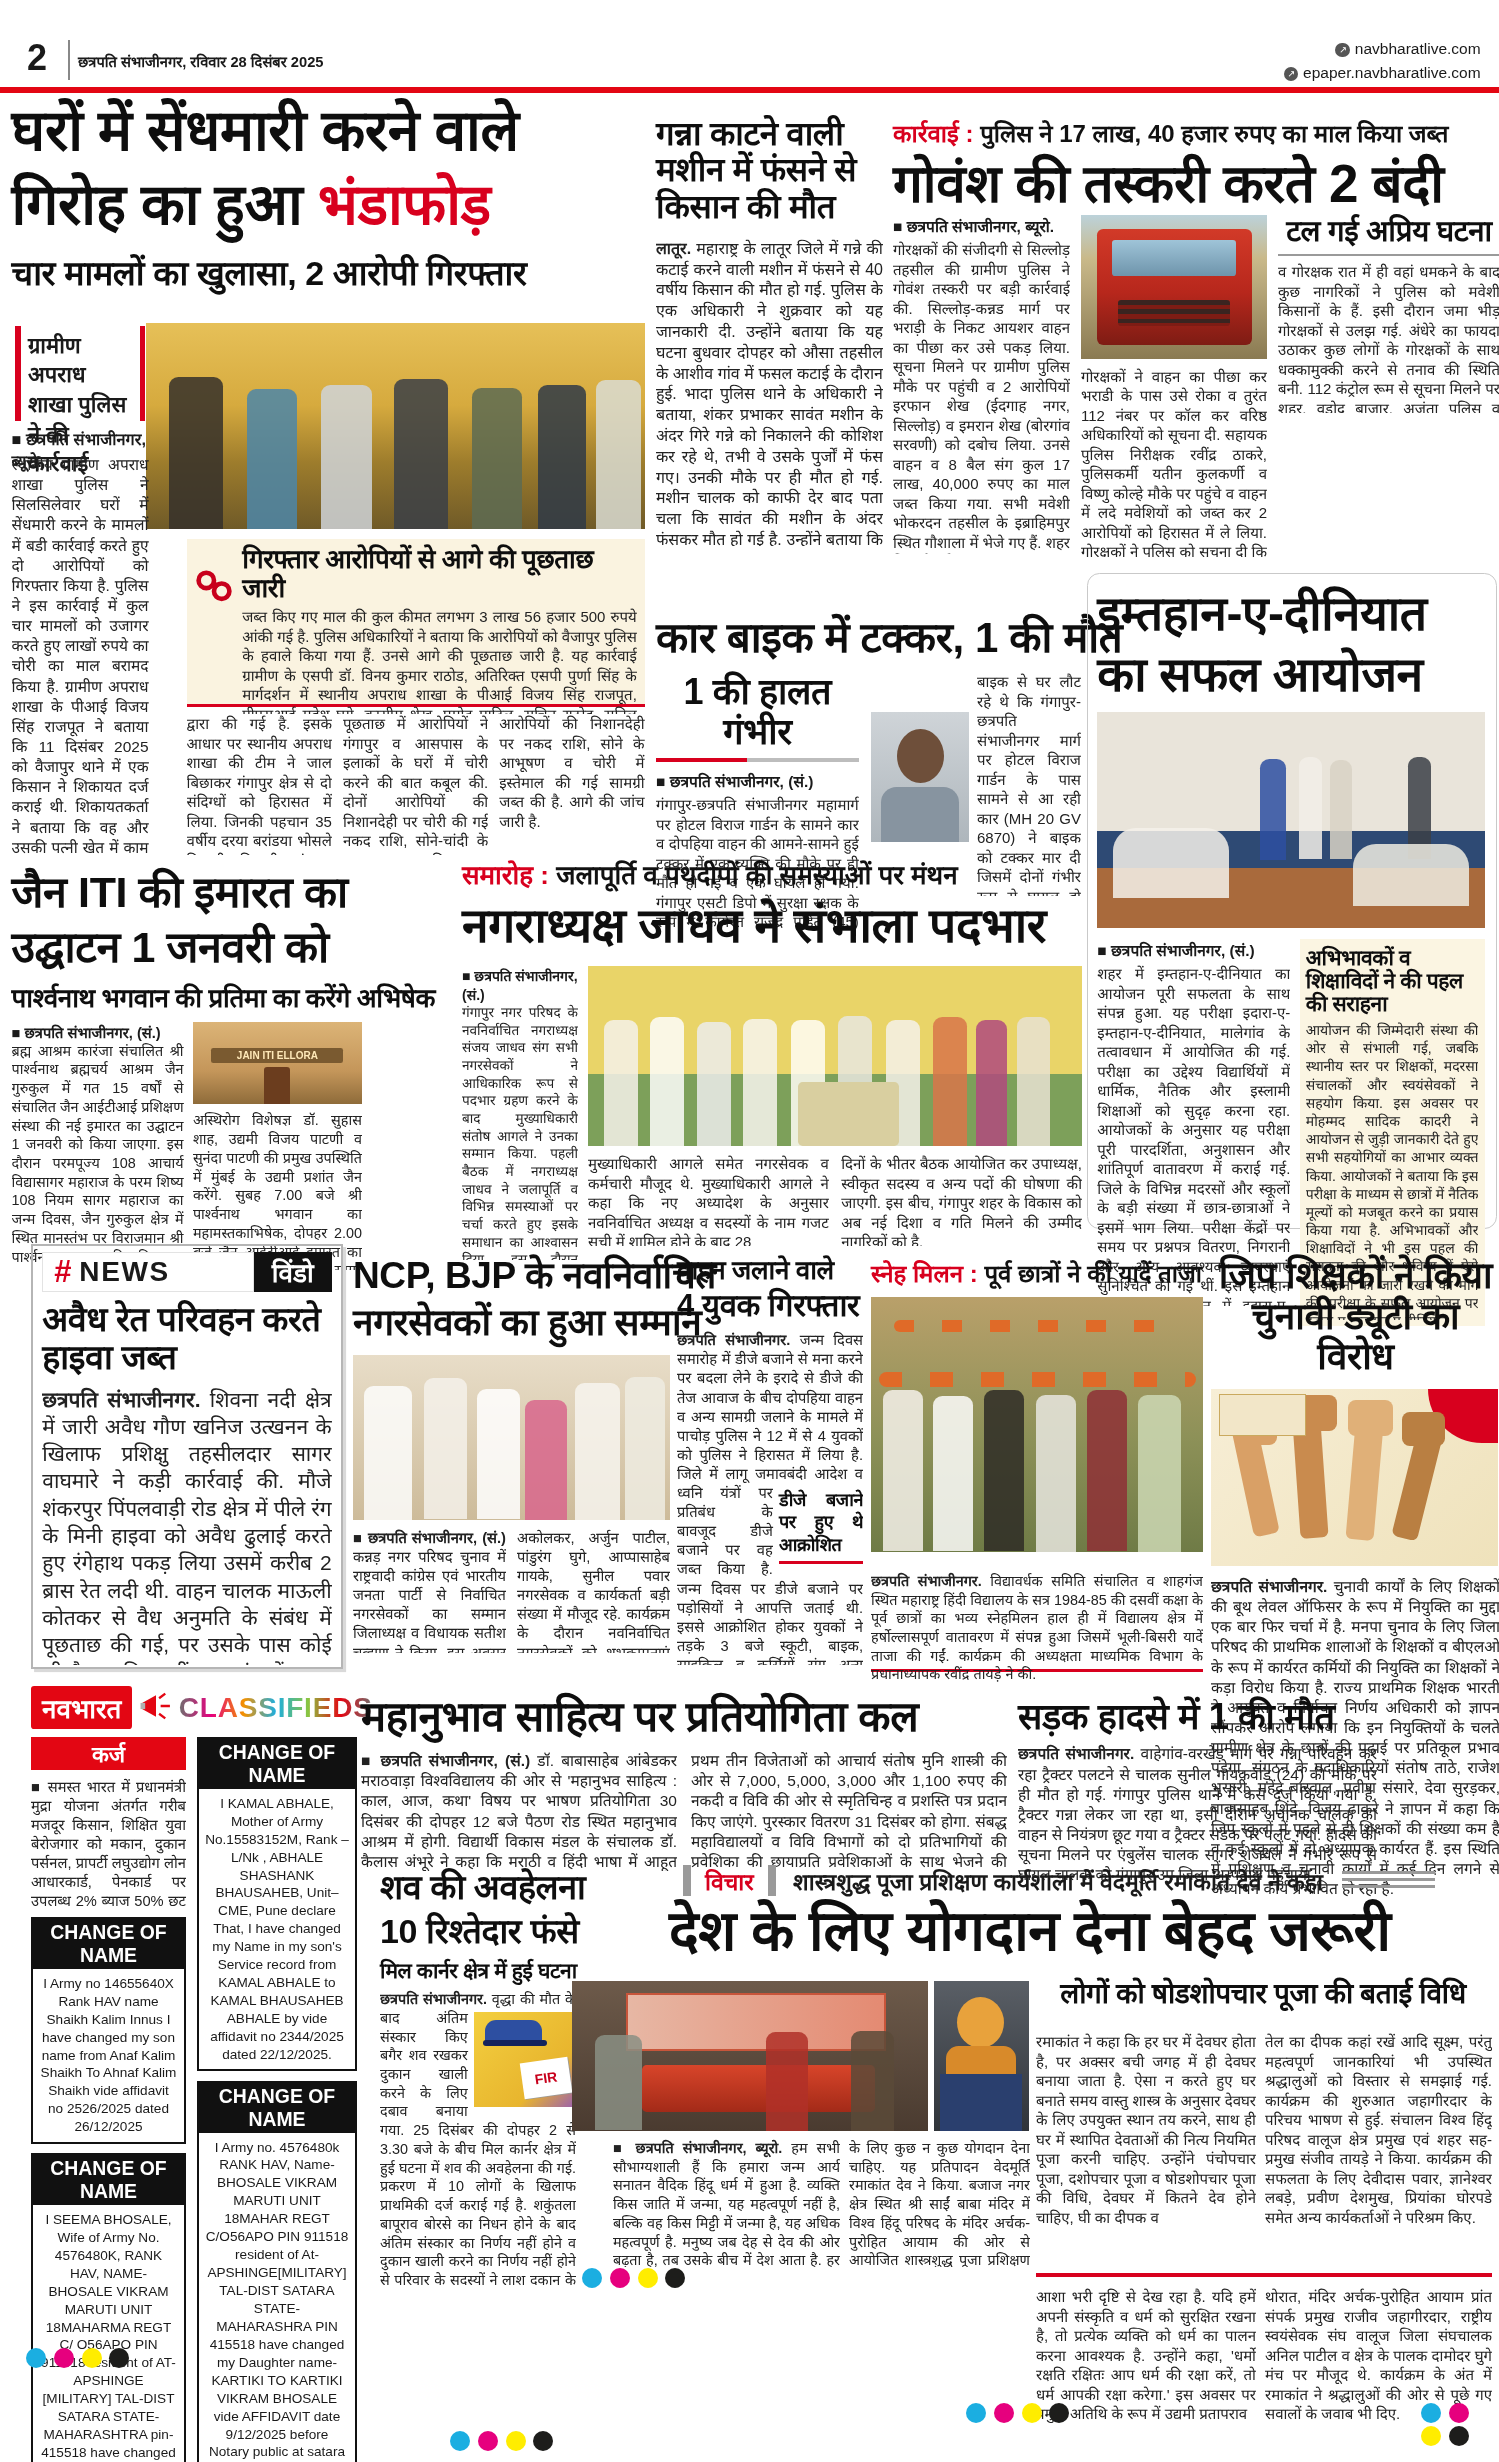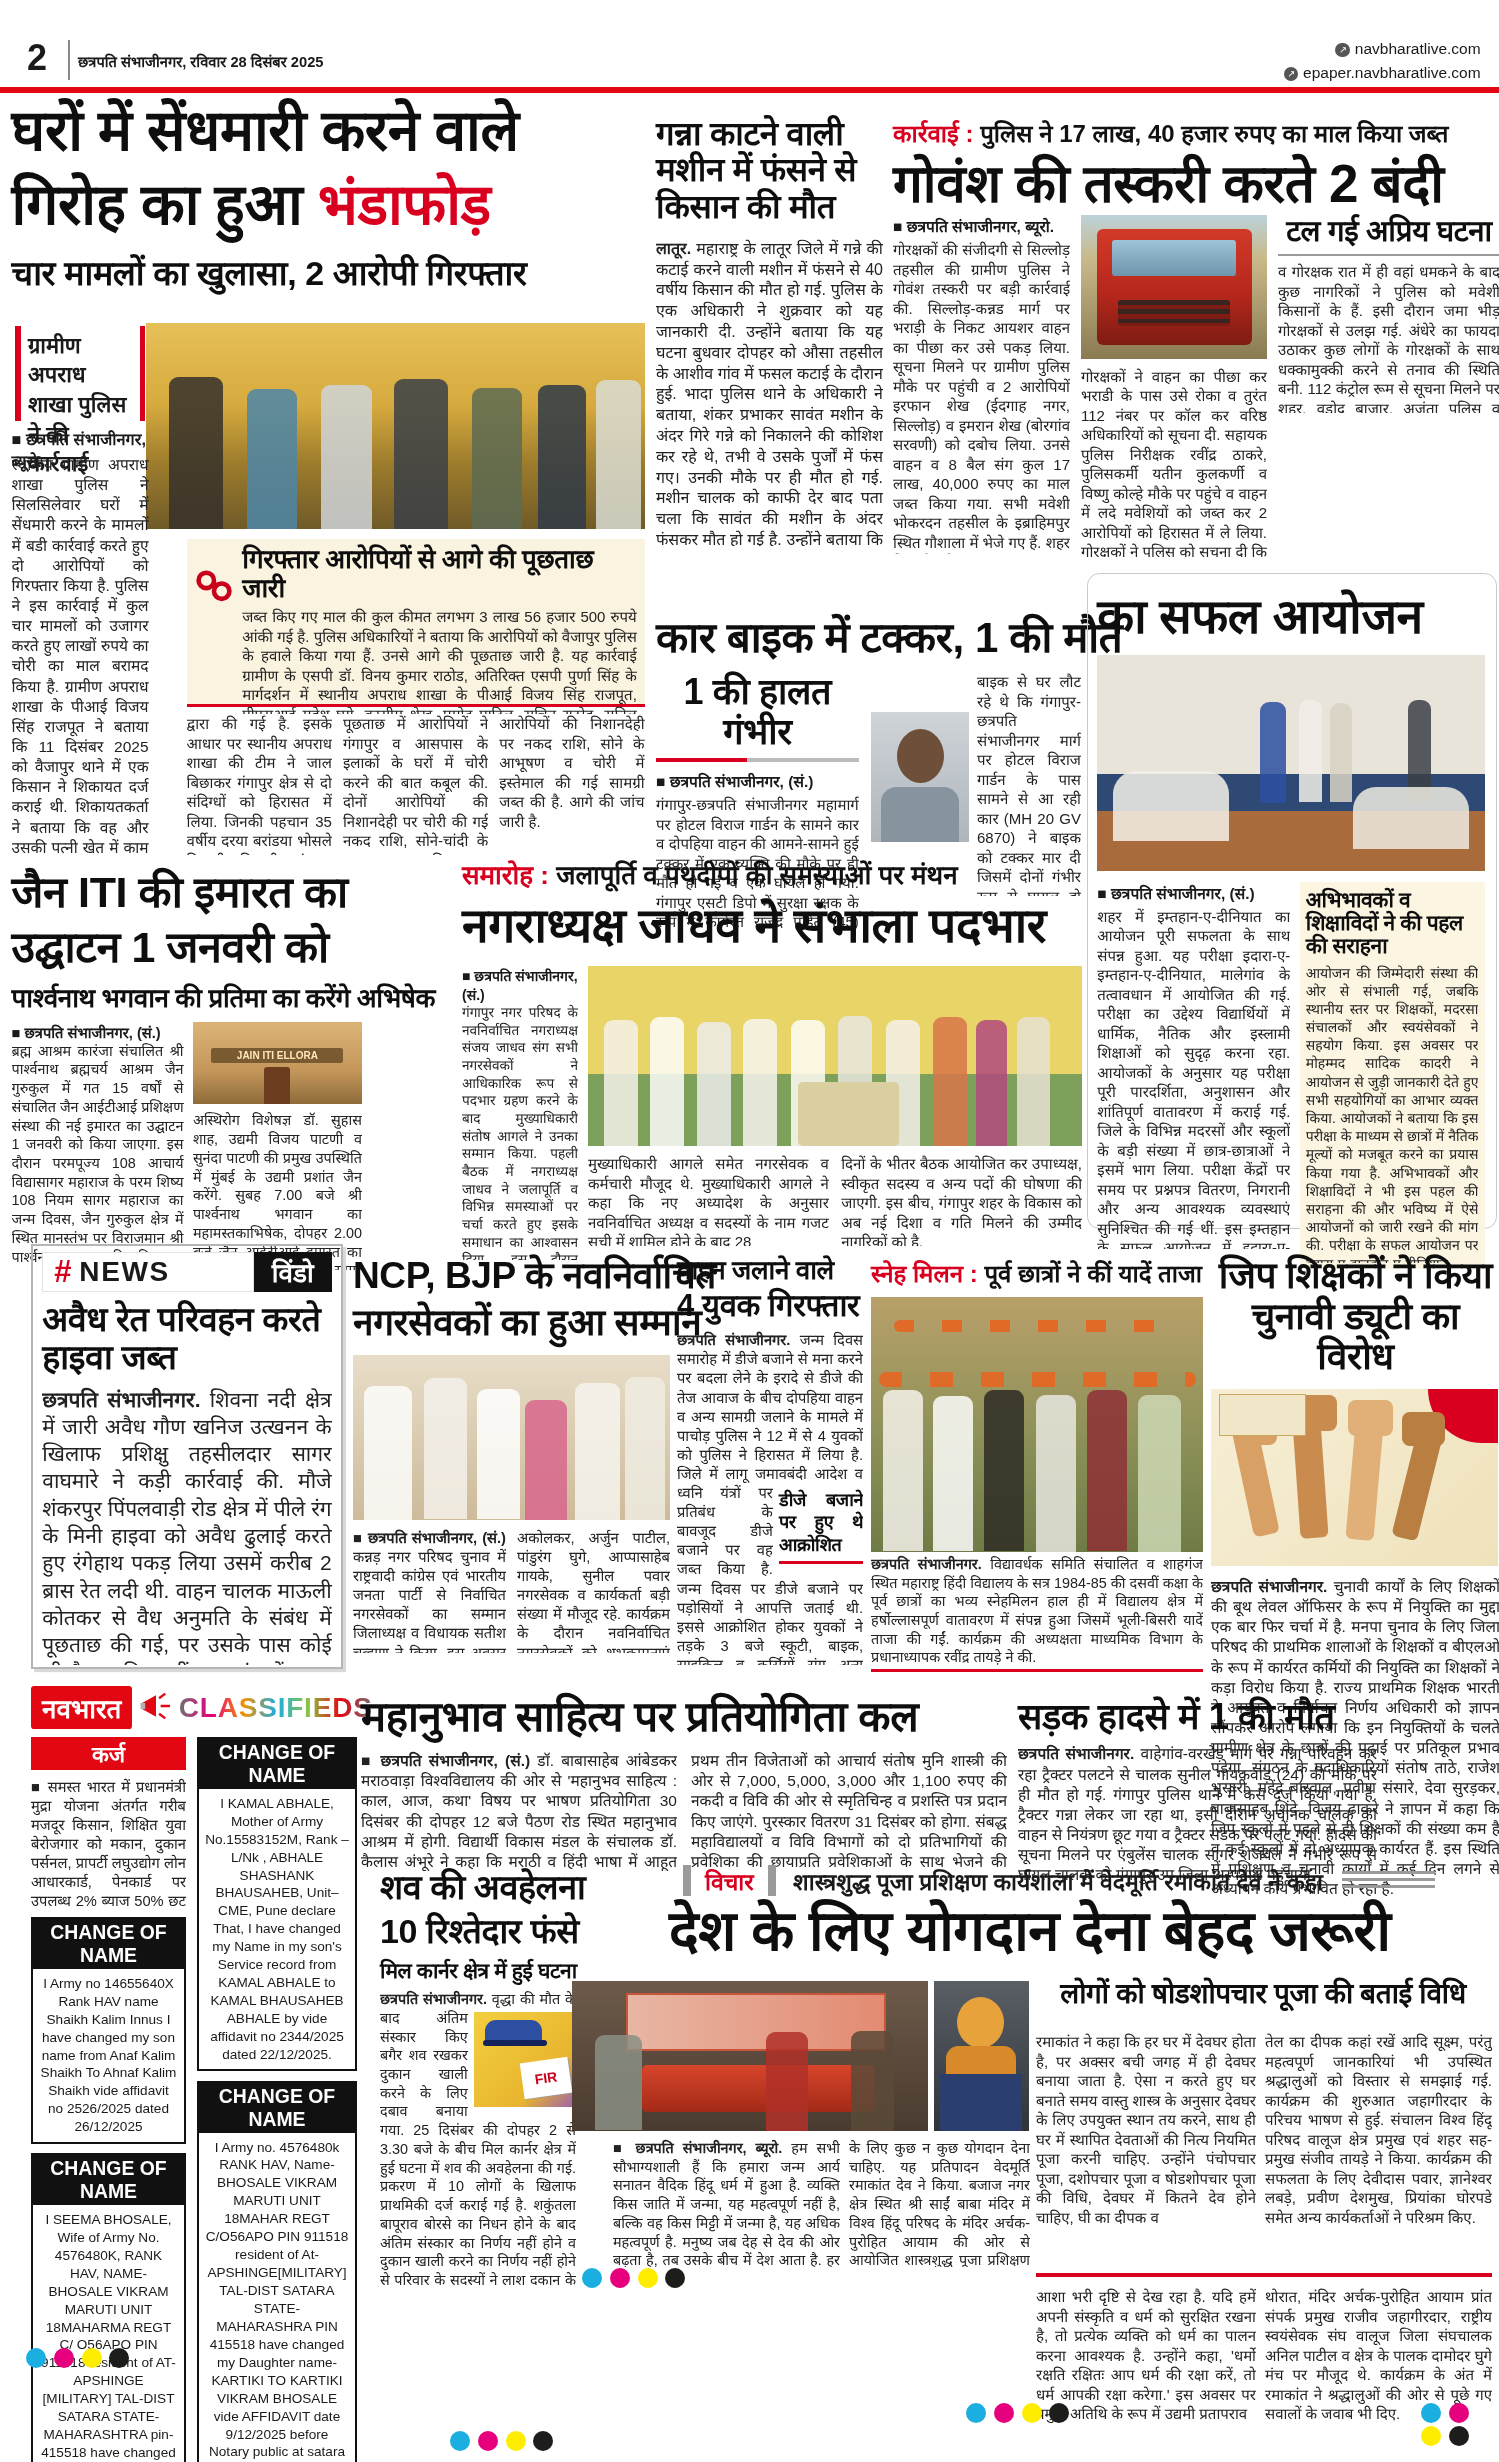--- a/index.html
+++ b/index.html
@@ -130,20 +130,21 @@
       <div class="photo" style="position:relative;float:left;width:98px;height:130px;margin:40px 7.8px 4.7px 0;background:linear-gradient(180deg,#cfd4d8 0%,#aeb6bc 100%);">
         <div style="position:absolute;left:26px;top:17px;width:47px;height:54px;border-radius:50%;background:#6e4f3a;"></div>
         <div style="position:absolute;left:10px;top:75px;width:78px;height:56px;border-radius:15.5px 15.5px 0 0;background:#8794a0;"></div>
       </div>
       <div class="bd" style="font-size:15px;height:224px;">बाइक से घर लौट रहे थे कि गंगापुर-छत्रपति संभाजीनगर मार्ग पर होटल विराज गार्डन के पास सामने से आ रही कार (MH 20 GV 6870) ने बाइक को टक्कर मार दी जिसमें दोनों गंभीर रूप से घायल हो गए. सूचना मिलने पर मोरया एम्बुलेंस के चालक सागर शेजवल व अन्य मौके पर पहुंचे व लोगों की मदद से घायलों को गंगापुर उपजिला अस्पताल में भर्ती कराया.</div>
     </div>
   </div>
 </div>
 
 <div class="abs" style="left:1087px;top:573px;width:410px;height:656px;border:1.6px solid #c9c9c9;border-radius:12.4px;box-sizing:border-box;padding:9.3px;">
+  <div class="hl nw" style="font-size:48px;margin-top:4.7px;">इम्तहान-ए-दीनियात</div>
   <div class="hl nw" style="font-size:48px;margin-top:7.8px;">का सफल आयोजन</div>
   <div class="photo" style="position:relative;width:388px;height:216px;margin-top:11px;background:linear-gradient(180deg,#e9e4da 0 55%,#2e4a74 55% 72%,#a96a3c 72% 100%);">
     <div class="fig" style="left:163px;top:47px;width:26px;height:101px;background:#2d4fa1;"></div>
     <div class="fig" style="left:202px;top:45px;width:23px;height:102px;background:#f2efe8;"></div>
     <div class="fig" style="left:233px;top:48px;width:22px;height:99px;background:#d8d2c4;"></div>
     <div class="fig" style="left:311px;top:45px;width:23px;height:102px;background:#3b3f46;"></div>
     <div class="fig" style="left:15.5px;top:116px;width:116px;height:70px;background:#f4f1ea;border-radius:23px 23px 0 0;"></div>
     <div class="fig" style="left:256px;top:132px;width:116px;height:62px;background:#efece2;border-radius:23px 23px 0 0;"></div>
   </div>
   <div style="display:flex;gap:9.3px;margin-top:11px;">
@@ -258,21 +259,21 @@
   <div class="photo" style="position:relative;width:332px;height:255px;margin-top:7.8px;background:linear-gradient(180deg,#b9a06a 0%,#8d9158 55%,#6f7b46 100%);">
     <div class="fig" style="left:12.4px;top:93px;width:40px;height:161px;background:#f4f1ea;"></div>
     <div class="fig" style="left:62px;top:99px;width:40px;height:155px;background:#fdfdfb;"></div>
     <div class="fig" style="left:113px;top:93px;width:40px;height:161px;background:#2e2b26;"></div>
     <div class="fig" style="left:165px;top:98px;width:40px;height:157px;background:#e8e6df;"></div>
     <div class="fig" style="left:216px;top:93px;width:40px;height:161px;background:#8e3036;"></div>
     <div class="fig" style="left:267px;top:98px;width:43px;height:157px;background:#cdd8b4;"></div>
     <div style="position:absolute;left:7.8px;top:75px;width:317px;height:15.5px;background:repeating-linear-gradient(90deg,#e06a28 0 23px,transparent 23px 51px);border-radius:7.8px;"></div>
     <div style="position:absolute;left:23px;top:23px;width:286px;height:12.4px;background:repeating-linear-gradient(90deg,#e06a28 0 20px,transparent 20px 48px);border-radius:6.2px;"></div>
   </div>
-  <div class="bd" style="font-size:14.4px;height:116px;margin-top:3px;">
+  <div class="bd" style="font-size:14.4px;height:116px;margin-top:20px;">
     <b>छत्रपति संभाजीनगर.</b> <span>विद्यावर्धक समिति संचालित व शाहगंज स्थित महाराष्ट्र हिंदी विद्यालय के सत्र 1984-85 की दसवीं कक्षा के पूर्व छात्रों का भव्य स्नेहमिलन हाल ही में विद्यालय क्षेत्र में हर्षोल्लासपूर्ण वातावरण में संपन्न हुआ जिसमें भूली-बिसरी यादें ताजा की गईं. कार्यक्रम की अध्यक्षता माध्यमिक विभाग के प्रधानाध्यापक रवींद्र तायड़े ने की.</span>
   </div>
 </div>
 
 <div class="abs" style="left:1211px;top:1256px;width:289px;height:734px;">
   <div class="hl" style="font-size:37px;text-align:center;">जिप शिक्षकों ने किया चुनावी ड्यूटी का विरोध</div>
   <div class="photo" style="position:relative;width:287px;height:177px;margin-top:11px;background:linear-gradient(135deg,#f7eed6 0%,#efe2bb 100%);">
     <div style="position:absolute;right:0;top:0;width:70px;height:54px;background:#d8001e;border-radius:0 0 0 54px;"></div>
     <div style="position:absolute;left:31px;top:31px;width:26px;height:116px;background:#d9a066;transform:rotate(-12deg);border-radius:6.2px;"></div>
     <div style="position:absolute;left:85px;top:17px;width:28px;height:132px;background:#c98b4e;transform:rotate(-4deg);border-radius:6.2px;"></div>

